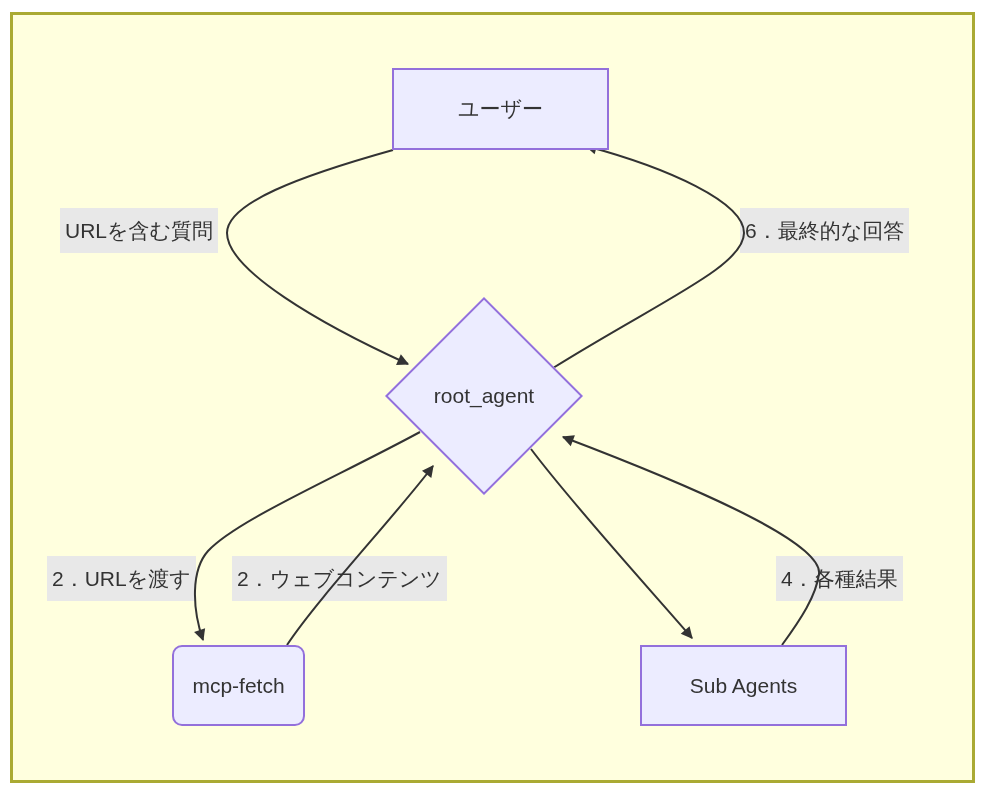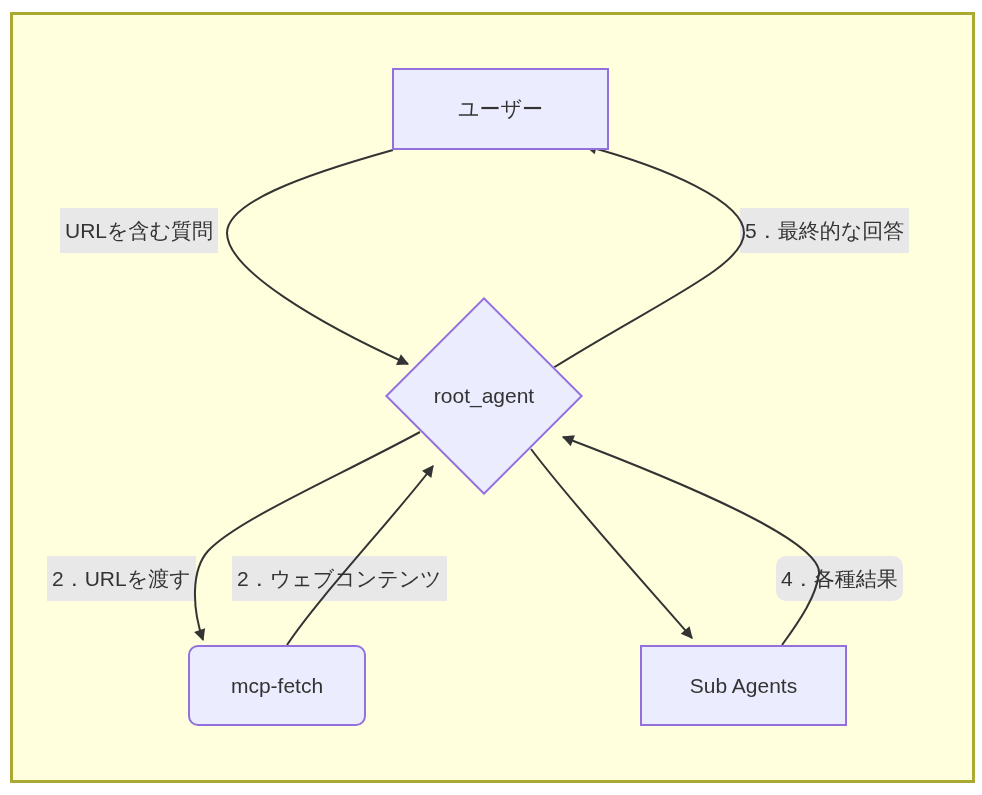--- a/index.html
+++ b/index.html
@@ -32,22 +32,22 @@
 </head>
 <body>
 
 <div class="canvas">
 
   <div class="panel"></div>
 
   <div class="edge-label" style="left:60px; top:208px;">URLを含む質問</div>
   <div class="edge-label" style="left:47px; top:556px;">2．URLを渡す</div>
   <div class="edge-label" style="left:232px; top:556px;">2．ウェブコンテンツ</div>
-  <div class="edge-label" style="left:776px; top:556px;border-radius:10px;">4．各種結果</div>
-  <div class="edge-label" style="left:740px; top:208px;">5．最終的な回答</div>
+  <div class="edge-label" style="left:776px; top:556px;">4．各種結果</div>
+  <div class="edge-label" style="left:740px; top:208px;">6．最終的な回答</div>
 
   <svg class="edges" width="982" height="795" viewBox="0 0 982 795">
     <defs>
       <marker id="arrow" viewBox="0 0 12 12" refX="10" refY="6" markerWidth="7" markerHeight="7" orient="auto" markerUnits="strokeWidth">
         <path d="M1,1 L11,6 L1,11 Z"></path>
       </marker>
     </defs>
     <path class="edge" d="M 393 150 C 300 176 227 203 227 233 C 227 270 320 324 408 364" marker-end="url(#arrow)"></path>
     <path class="edge" d="M 420 432 C 335 478 237 520 208 551 C 191 570 192 608 203 640" marker-end="url(#arrow)"></path>
     <path class="edge" d="M 287 645 C 318 598 396 515 433 466" marker-end="url(#arrow)"></path>
@@ -57,21 +57,21 @@
   </svg>
 
   <div class="node rect" style="left:392px; top:68px; width:217px; height:82px;">
     <span class="label">ユーザー</span>
   </div>
 
   <div class="node diamond" style="left:414px; top:326px; width:140px; height:140px;">
     <span class="label">root_agent</span>
   </div>
 
-  <div class="node rounded" style="left:188px; top:645px; width:178px; height:81px;">
+  <div class="node rounded" style="left:172px; top:645px; width:133px; height:81px;">
     <span class="label">mcp-fetch</span>
   </div>
 
   <div class="node rect" style="left:640px; top:645px; width:207px; height:81px;">
     <span class="label">Sub Agents</span>
   </div>
 
 </div>
 
 </body></html>

